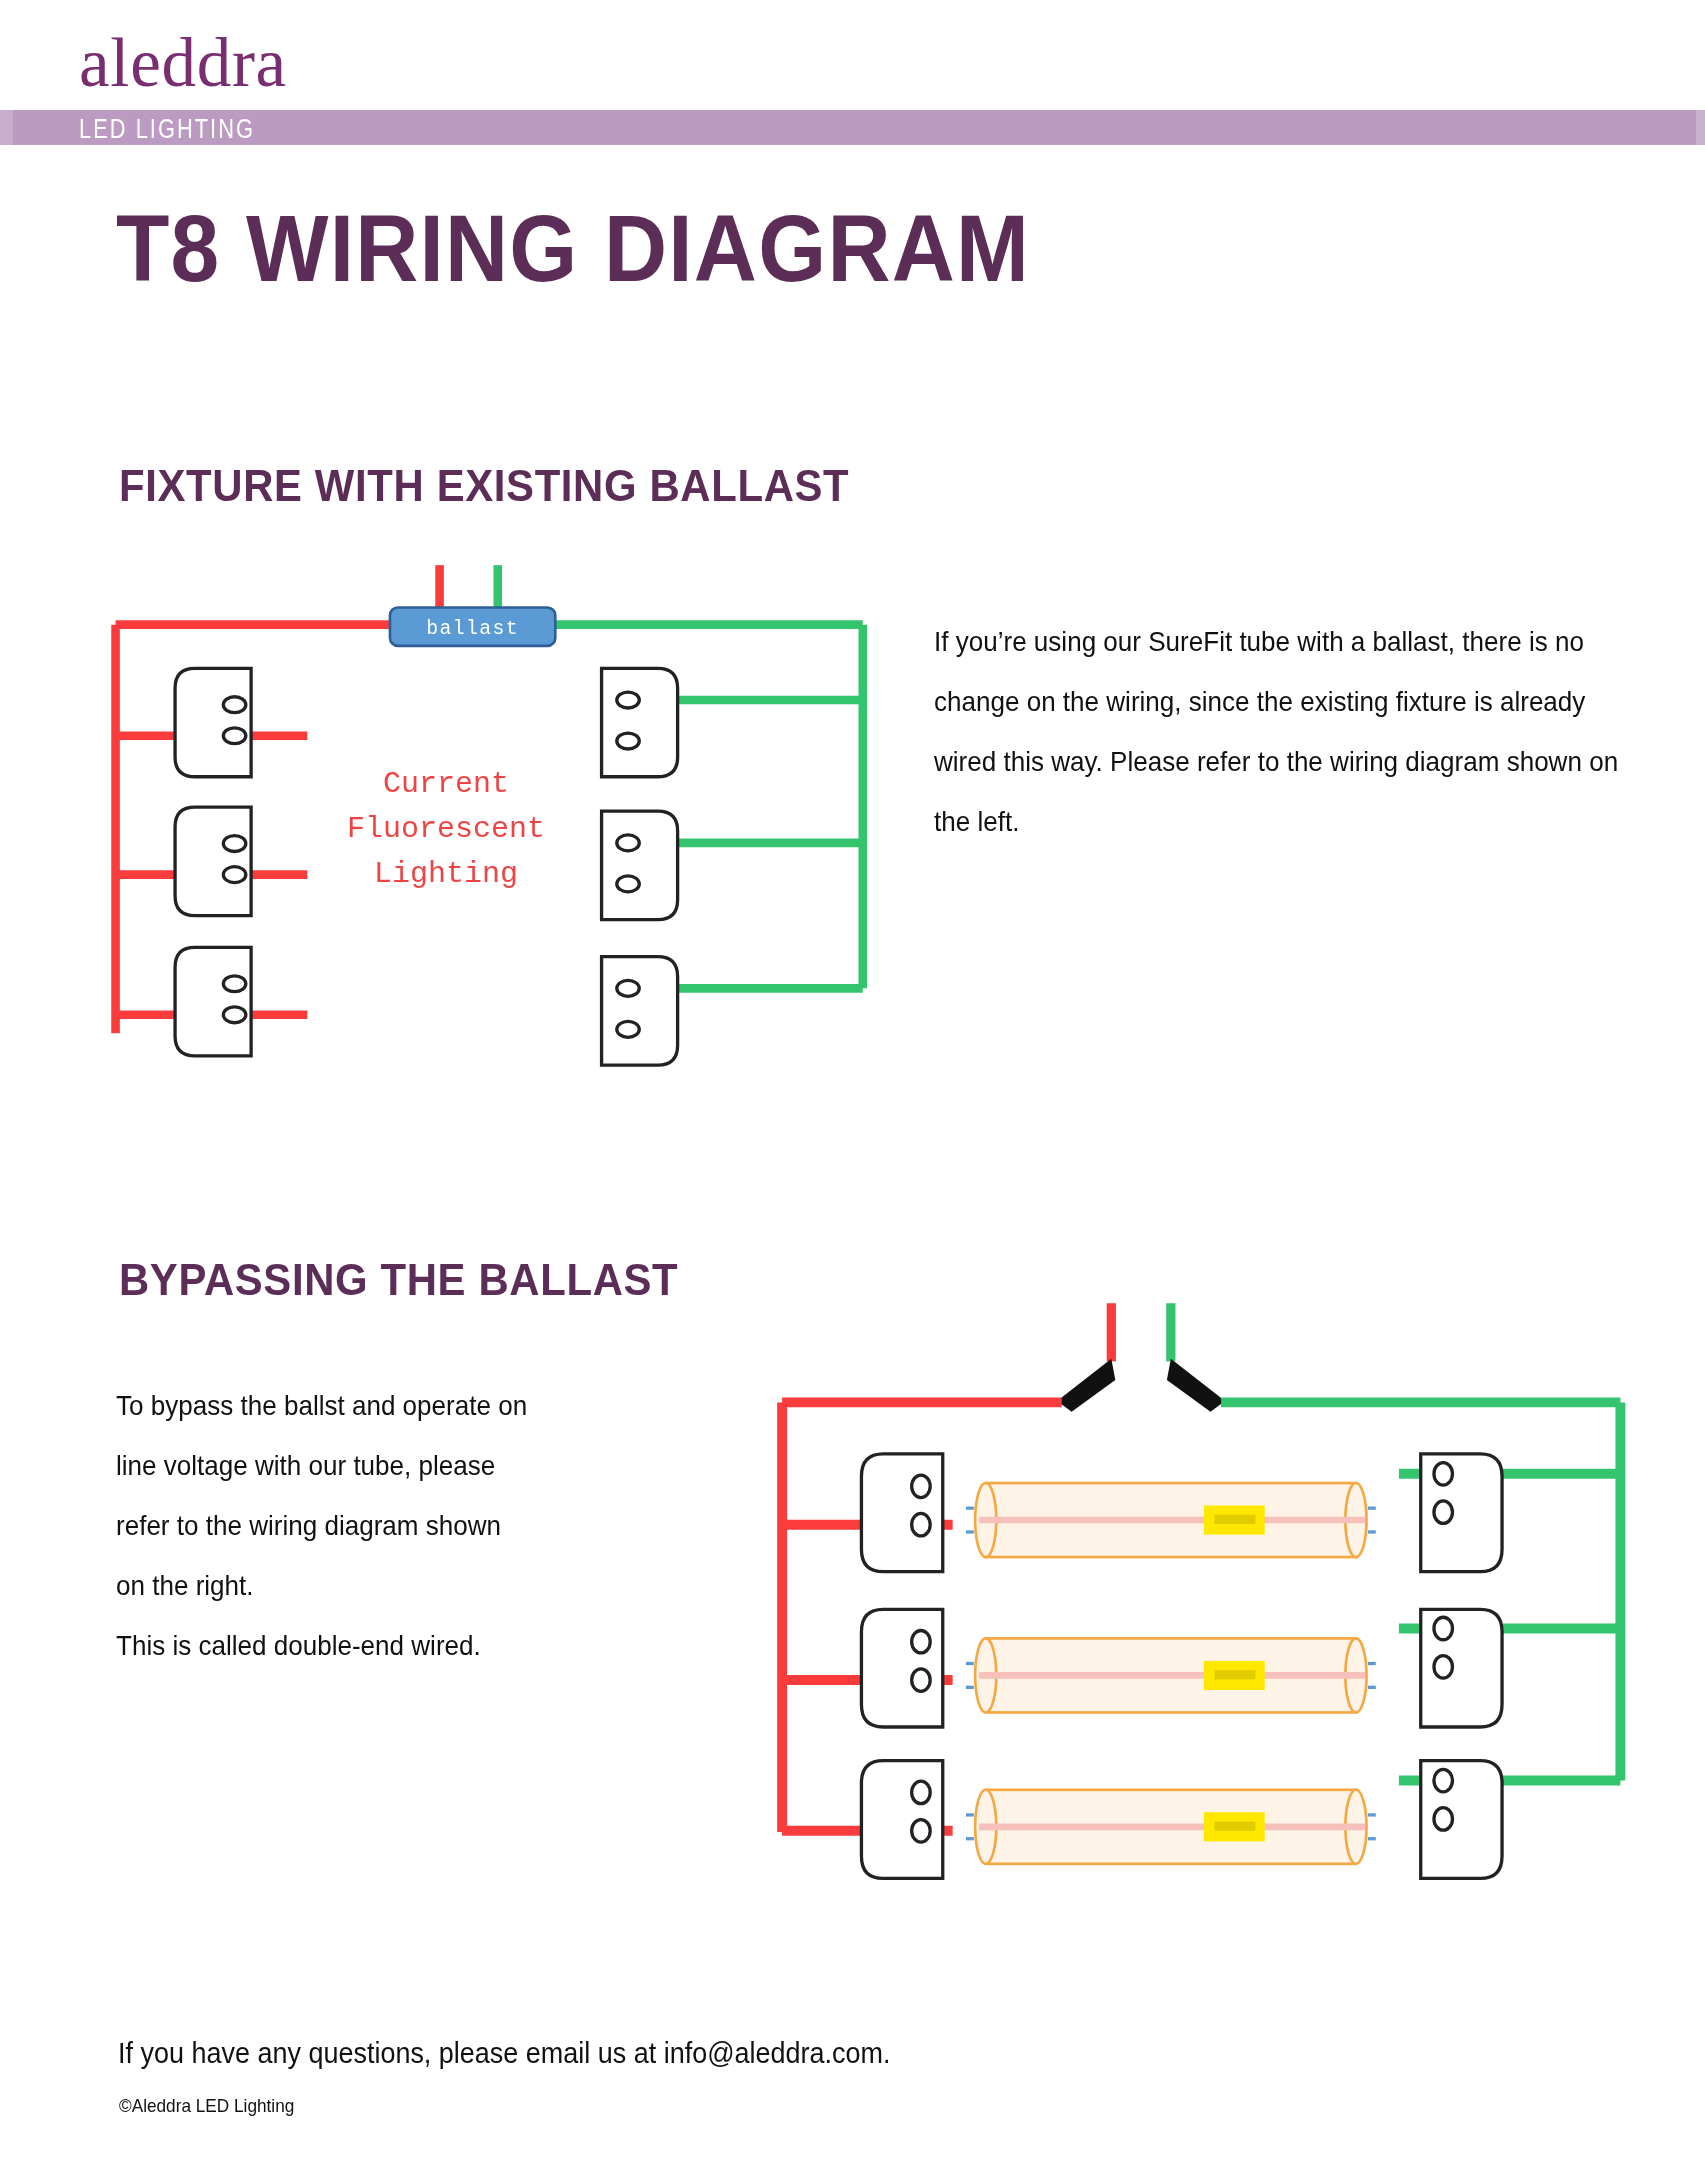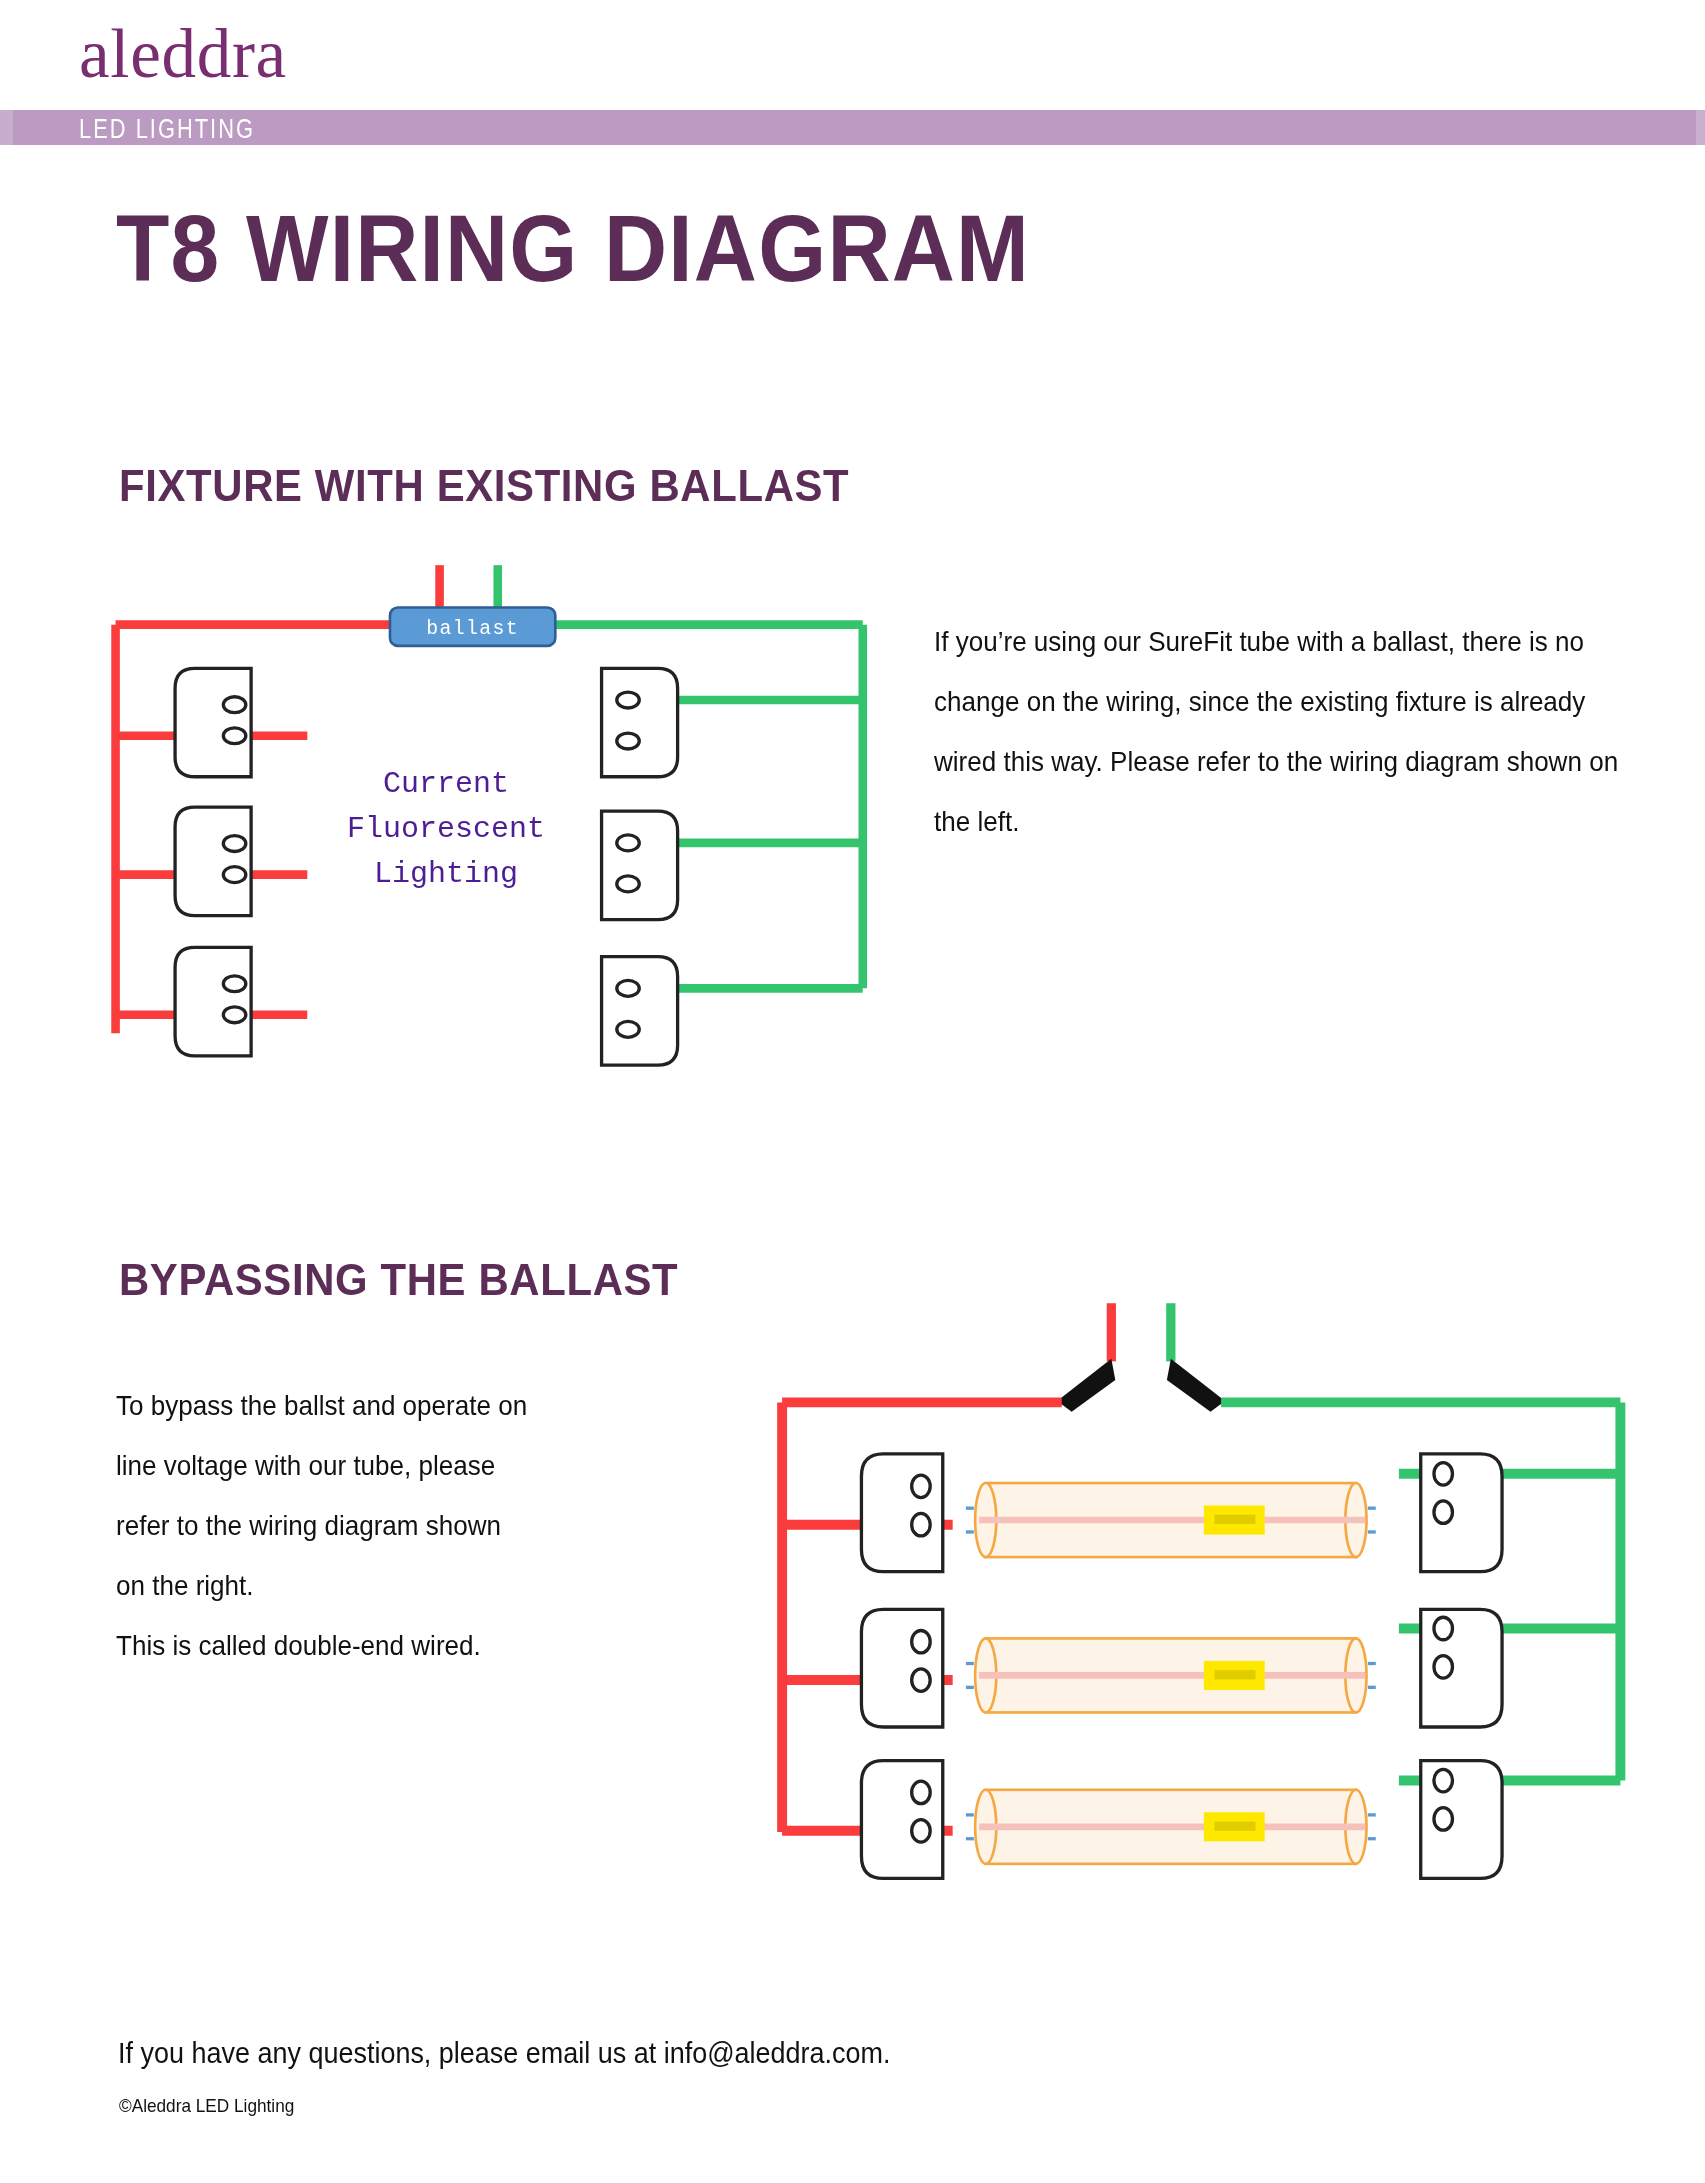--- a/index.html
+++ b/index.html
@@ -7,21 +7,21 @@
     width:1706px;height:2183px;background:#ffffff;
     font-family:"Liberation Sans", sans-serif;
     -webkit-font-smoothing:antialiased;
     position:relative;overflow:hidden;
   }
   .page{position:relative;width:1706px;height:2183px;}
 
   
   .brand-wrap{position:absolute;left:0;top:0;width:1706px;height:159px;}
   .brand-name{
-    position:absolute;left:79px;top:20px;
+    position:absolute;left:79px;top:29px;
     font-family:"Liberation Serif", serif;
     font-size:69px;line-height:1;color:#7a2e72;letter-spacing:0.7px;
   }
   .brand-bar{
     position:absolute;left:13.2px;top:110px;width:1684px;height:35px;
     background:#bb9bc1;
   }
   .brand-bar-capL{position:absolute;left:0px;top:110px;width:14.6px;height:35px;background:#c8aecd;}
   .brand-bar-capR{position:absolute;left:1696px;top:110px;width:10px;height:35px;background:#c9b0ce;}
   .brand-sub{
@@ -141,21 +141,21 @@
         <ellipse cx="830" cy="236" rx="17" ry="12"></ellipse>
         <ellipse cx="830" cy="298" rx="17" ry="12"></ellipse>
         <ellipse cx="830" cy="452" rx="17" ry="12"></ellipse>
         <ellipse cx="830" cy="514" rx="17" ry="12"></ellipse>
         <ellipse cx="830" cy="672" rx="17" ry="12"></ellipse>
         <ellipse cx="830" cy="734" rx="17" ry="12"></ellipse>
       </g>
     </svg>
 
     <div style="position:absolute;left:261px;top:218px;width:212px;text-align:center;
-                font-family:'Liberation Mono', monospace;font-size:30px;line-height:45px;color:#4c1d95;">
+                font-family:'Liberation Mono', monospace;font-size:30px;line-height:45px;color:#ef4444;">
       <div>Current</div>
       <div>Fluorescent</div>
       <div>Lighting</div>
     </div>
   </div>
 
   <div class="body-copy copy-right">If you’re using our SureFit tube with a ballast, there is no change on the wiring, since the existing fixture is already wired this way. Please refer to the wiring diagram shown on the left.</div>
 
   <div class="h-sec two">BYPASSING THE BALLAST</div>
 

